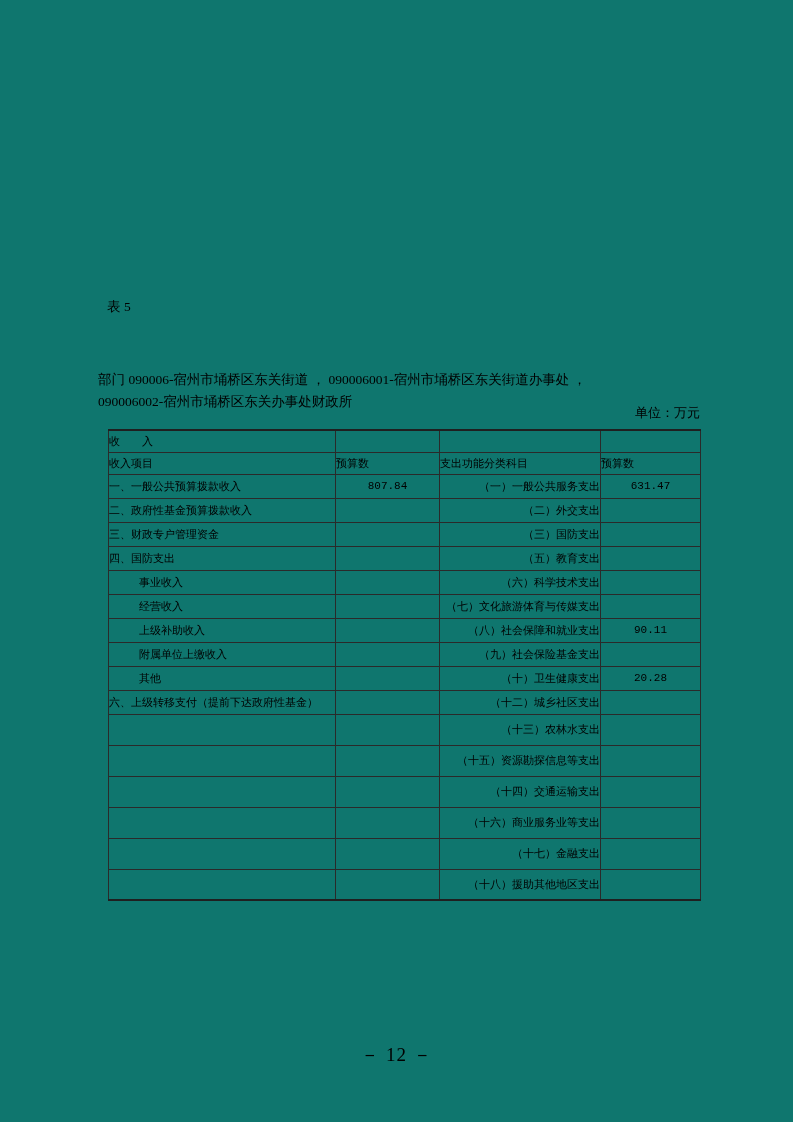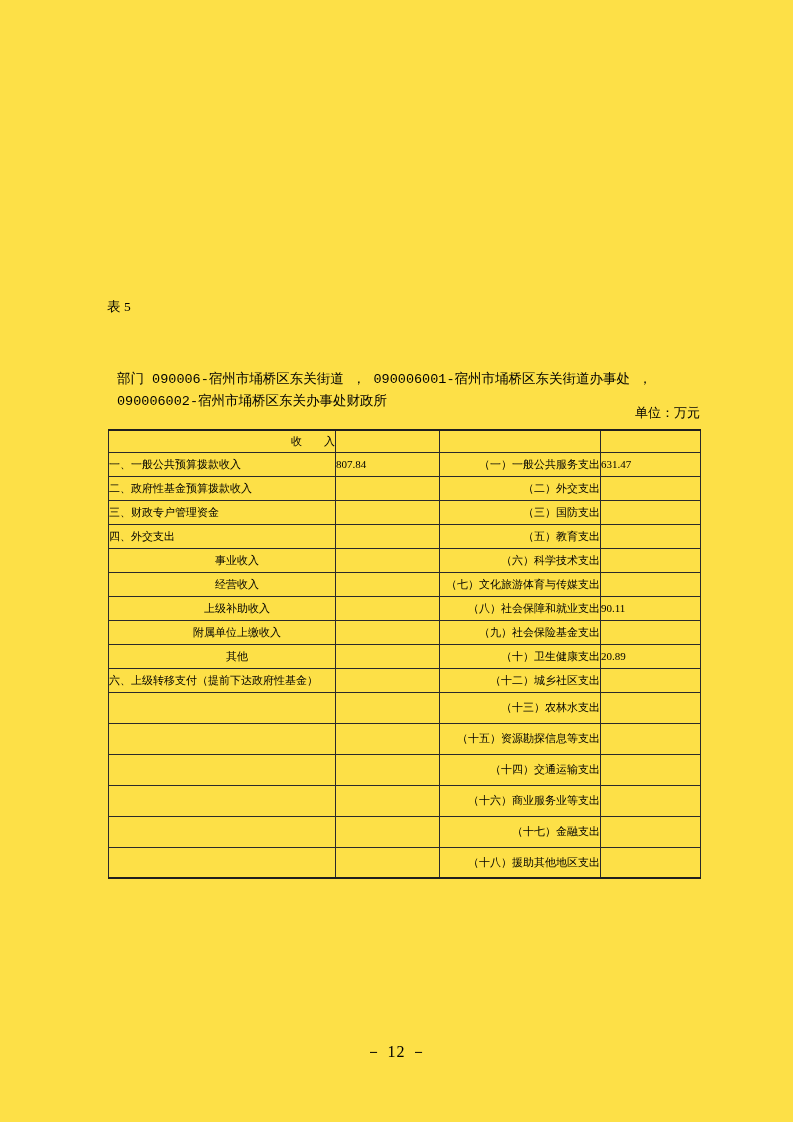--- a/index.html
+++ b/index.html
@@ -7,43 +7,42 @@
   body {
     width: 793px; height: 1122px;
     background: #ffffff;
     font-family: "Liberation Serif", "DejaVu Serif", serif;
     color: #000000;
   }
   .page {
     position: relative;
     width: 793px; height: 1122px;
     overflow: hidden;
-    background: #fde047;
+    background: #0f766e;
   }
   .table-label {
     position: absolute;
     left: 107px; top: 298px;
     font-size: 13.5px;
   }
   .doc-title {
     position: absolute;
     left: 0; top: 320px; width: 100%;
     margin: 0;
     text-align: center;
     font-size: 20.5px;
     font-weight: bold;
     letter-spacing: 1.5px;
   }
   .dept {
     position: absolute;
-    left: 117px; top: 369px;
+    left: 98px; top: 369px;
     width: 586px;
     font-size: 13.5px;
     line-height: 22px;
-    font-family: Liberation Mono, monospace;
   }
   .unit {
     position: absolute;
     top: 404px; right: 93px;
     font-size: 13px;
   }
   table.budget-table {
     position: absolute;
     left: 108px; top: 429px;
     width: 592px;
@@ -58,31 +57,31 @@
     line-height: 1;
     padding: 0;
     vertical-align: middle;
     overflow: hidden;
     white-space: nowrap;
   }
   tr.hr1 td { height: 22px; }
   tr.hr2 td { height: 22px; }
   tr.r   td { height: 24px; }
   tr.tall td { height: 31px; }
-  td.center { text-align: right; }
+  td.center { text-align: left; }
   td.pre { white-space: pre; }
   td.c1 { padding-left: 6px; margin-left: 44px; }
-  td.c1.indent { padding-left: 30px; text-align: center; }
+  td.c1.indent { padding-left: 30px; }
   td.c3 { padding-left: 5px; text-align: right; }
-  td.num { text-align: left; padding-right: 6px; }
+  td.num { text-align: center; padding-right: 6px; font-family: Liberation Mono, monospace; }
   .pageno {
     position: absolute;
     left: 0; top: 1042px; width: 100%;
     text-align: center;
-    font-size: 16px;
+    font-size: 19px;
     letter-spacing: 1px;
   }
 </style>
 </head>
 <body>
 
 <div class="page">
 
   <div class="table-label">表 5</div>
 
@@ -101,41 +100,47 @@
         <col style="width:161px">
         <col style="width:100px">
     </colgroup>
     <tbody>
       <tr class="hr1">
         <td class="center pre">收　　入</td>
         <td></td>
         <td></td>
         <td></td>
       </tr>
+      <tr class="hr2">
+        <td class="center">收入项目</td>
+        <td class="center">预算数</td>
+        <td class="center">支出功能分类科目</td>
+        <td class="center">预算数</td>
+      </tr>
 
       <tr class="r">
         <td class="c1">一、一般公共预算拨款收入</td>
         <td class="num">807.84</td>
         <td class="c3">（一）一般公共服务支出</td>
         <td class="num">631.47</td>
       </tr>
       <tr class="r">
         <td class="c1">二、政府性基金预算拨款收入</td>
         <td class="num"></td>
         <td class="c3">（二）外交支出</td>
         <td class="num"></td>
       </tr>
       <tr class="r">
         <td class="c1">三、财政专户管理资金</td>
         <td class="num"></td>
         <td class="c3">（三）国防支出</td>
         <td class="num"></td>
       </tr>
       <tr class="r">
-        <td class="c1">四、外交支出</td>
+        <td class="c1">四、国防支出</td>
         <td class="num"></td>
         <td class="c3">（五）教育支出</td>
         <td class="num"></td>
       </tr>
       <tr class="r">
         <td class="c1 indent">事业收入</td>
         <td class="num"></td>
         <td class="c3">（六）科学技术支出</td>
         <td class="num"></td>
       </tr>
@@ -154,21 +159,21 @@
       <tr class="r">
         <td class="c1 indent">附属单位上缴收入</td>
         <td class="num"></td>
         <td class="c3">（九）社会保险基金支出</td>
         <td class="num"></td>
       </tr>
       <tr class="r">
         <td class="c1 indent">其他</td>
         <td class="num"></td>
         <td class="c3">（十）卫生健康支出</td>
-        <td class="num">20.89</td>
+        <td class="num">20.28</td>
       </tr>
       <tr class="r">
         <td class="c1">六、上级转移支付（提前下达政府性基金）</td>
         <td class="num"></td>
         <td class="c3">（十二）城乡社区支出</td>
         <td class="num"></td>
       </tr>
       <tr class="tall">
         <td class="c1"></td>
         <td class="num"></td>

